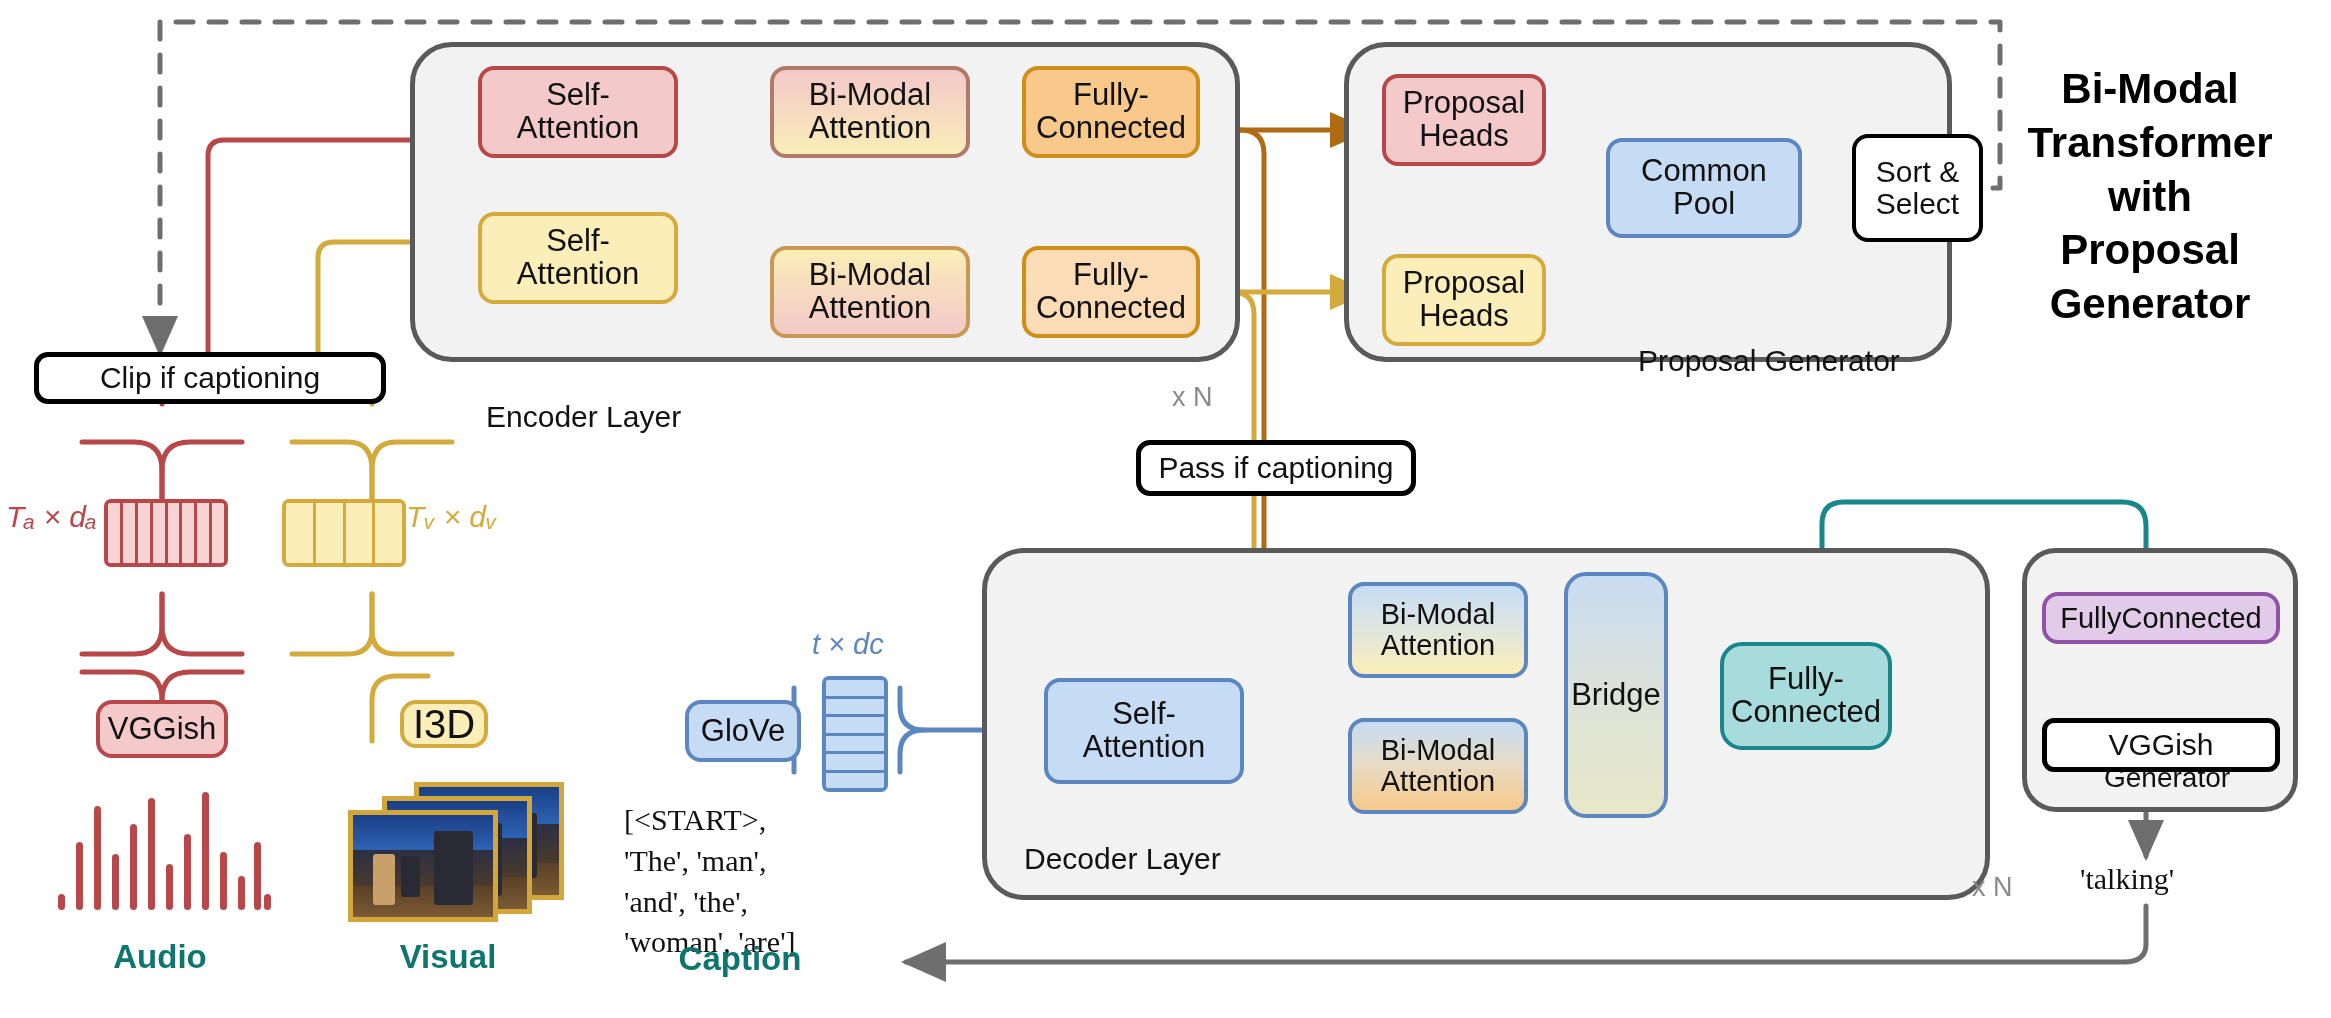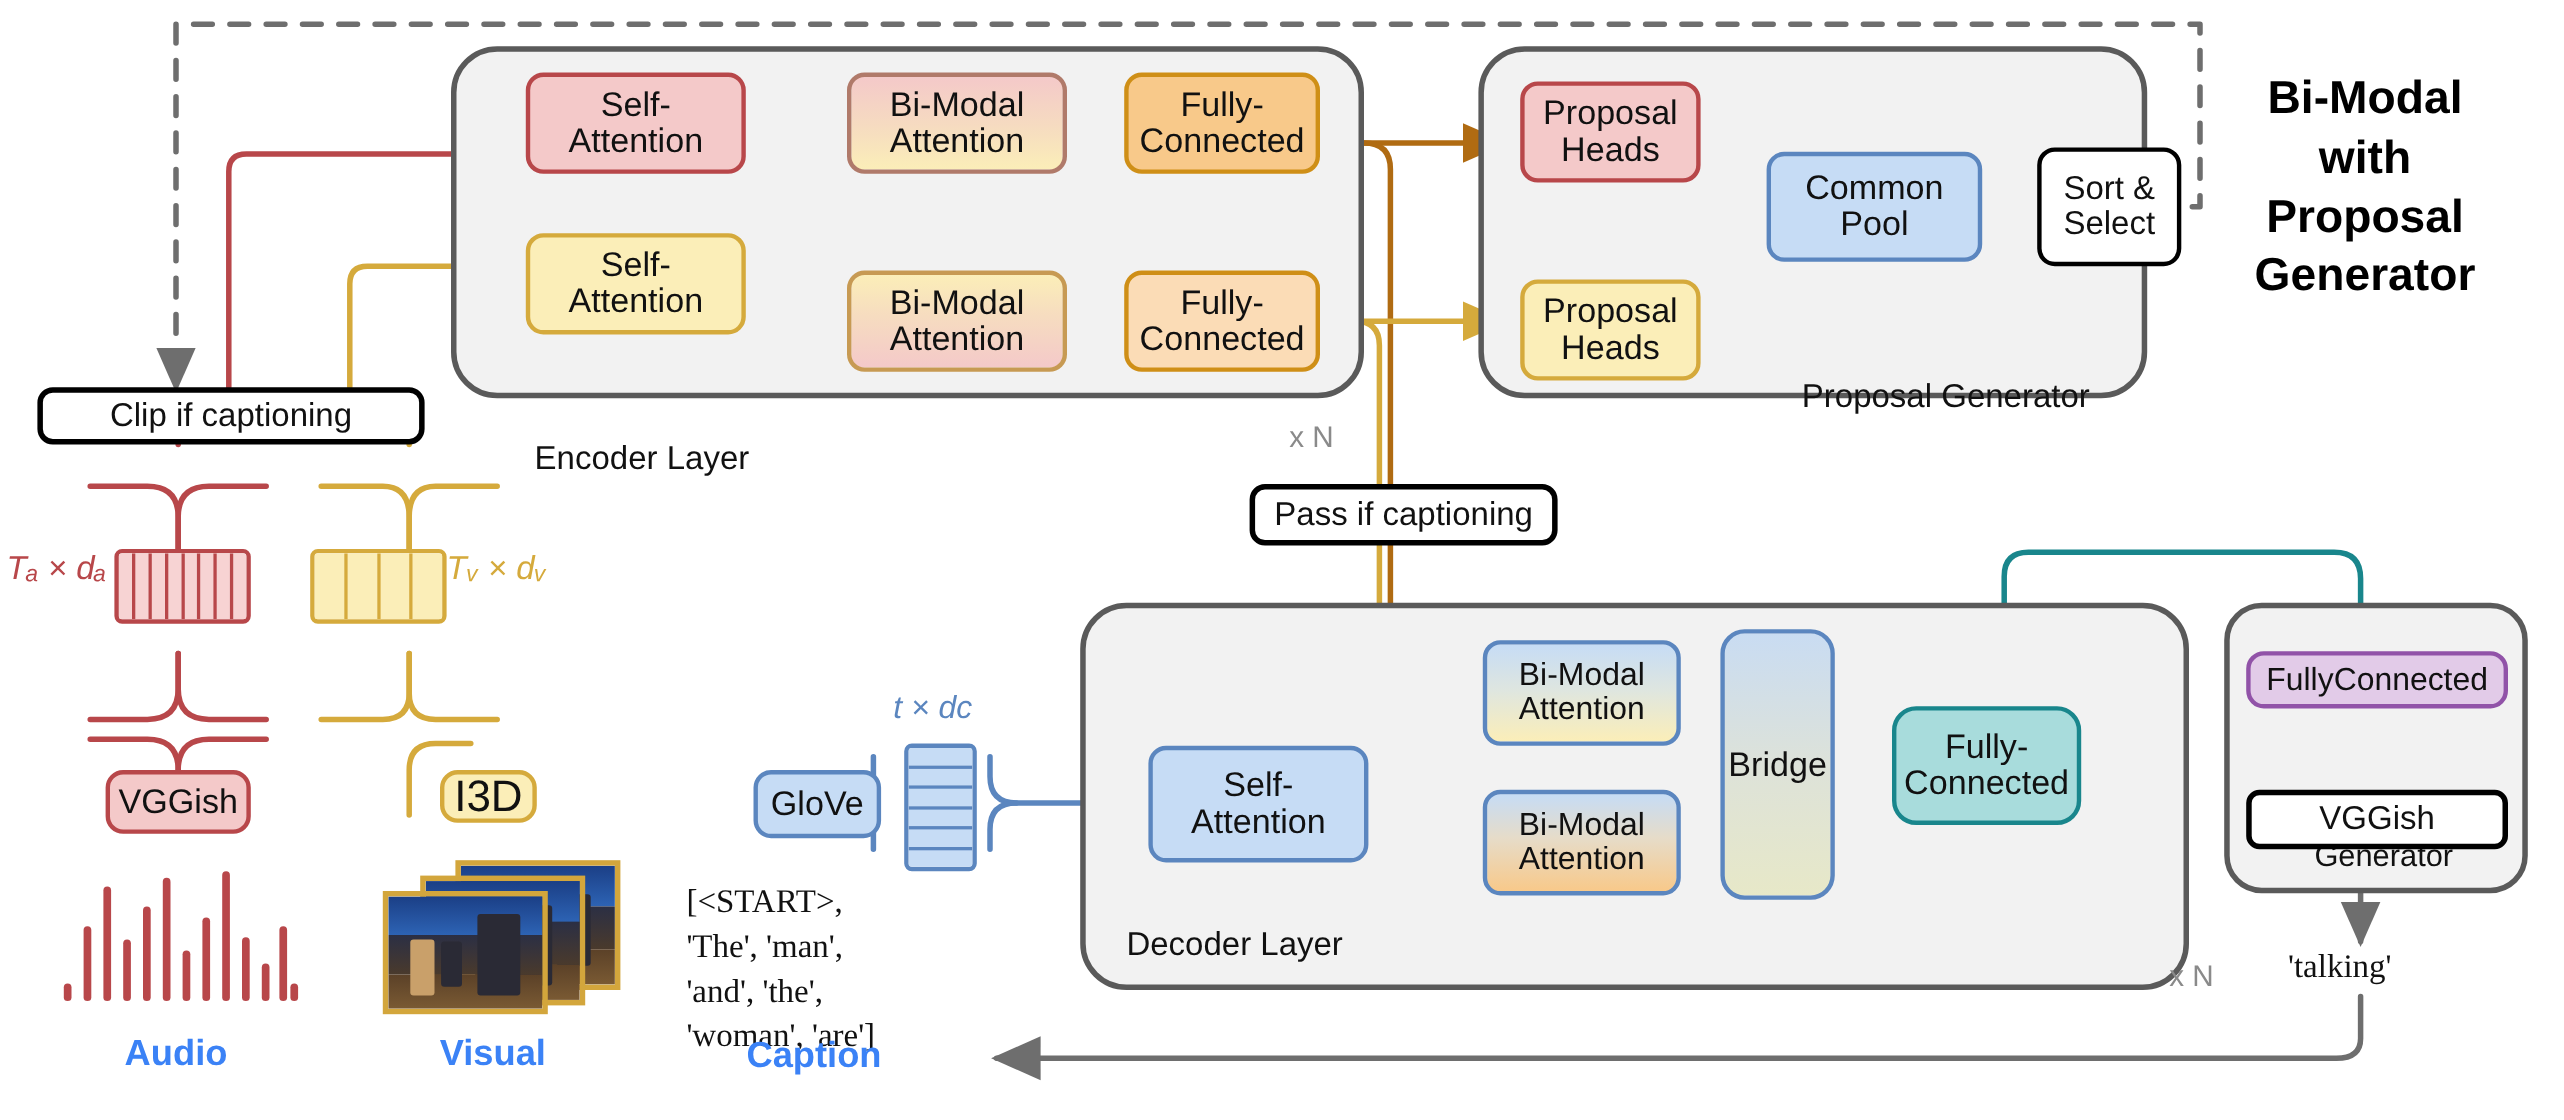--- a/index.html
+++ b/index.html
@@ -42,21 +42,21 @@
   .wave i{position:absolute;bottom:0;width:7px;background:#b8474a;border-radius:4px;}
 
   .frames{position:absolute;}
   .frame{position:absolute;border:5px solid #d3a63c;box-sizing:border-box;overflow:hidden;}
   .fr-sky{position:absolute;left:0;top:0;right:0;height:34%;background:linear-gradient(180deg,#1b3f86,#2d63b4);}
   .fr-mid{position:absolute;left:0;top:34%;right:0;height:36%;background:linear-gradient(180deg,#2b2f44,#4a3a2c);}
   .fr-bot{position:absolute;left:0;bottom:0;right:0;height:30%;background:linear-gradient(180deg,#5b4128,#7a5a33);}
   .fr-p1{position:absolute;background:#2a2a35;border-radius:3px;}
   .fr-p2{position:absolute;background:#c9a06a;border-radius:3px;}
 
-  .modlabel{position:absolute;font-size:33px;font-weight:700;color:#3b82f6;text-align:center;}
+  .modlabel{position:absolute;font-size:33px;font-weight:700;color:#0f766e;text-align:center;}
   .captxt{position:absolute;font-size:30px;color:#111;line-height:1.36;white-space:pre;}
   .outtxt{position:absolute;font-size:30px;color:#111;}
 </style>
 </head>
 <body>
 
 <div id="stage">
 
   <svg id="wires" viewBox="0 0 2331 1018">
     <defs>
@@ -162,20 +162,21 @@
 
       <path d="M2146,682 L2146,718" stroke="#9153a8" stroke-width="5" marker-end="url(#ar-purp)"></path>
       <path d="M2146,790 L2146,856" stroke="#6e6e6e" stroke-width="5" marker-end="url(#ar-gray)"></path>
 
       <path d="M2146,906 L2146,944 Q2146,962 2124,962 L906,962" stroke="#6e6e6e" stroke-width="5" marker-end="url(#ar-gray2)"></path>
     </g>
   </svg>
 
   <div class="bigtitle" style="left:1990px;top:62px;width:320px;">
     <div>Bi-Modal</div>
+    <div>Transformer</div>
     <div>with</div>
     <div>Proposal</div>
     <div>Generator</div>
   </div>
 
   <div class="panel" style="left:410px;top:42px;width:830px;height:320px;"></div>
   <div class="cap" style="left:486px;top:400px;">Encoder Layer</div>
   <div class="xn" style="left:1172px;top:382px;">x N</div>
 
   <div class="node c-red" style="left:478px;top:66px;width:200px;height:92px;font-size:31px;">

